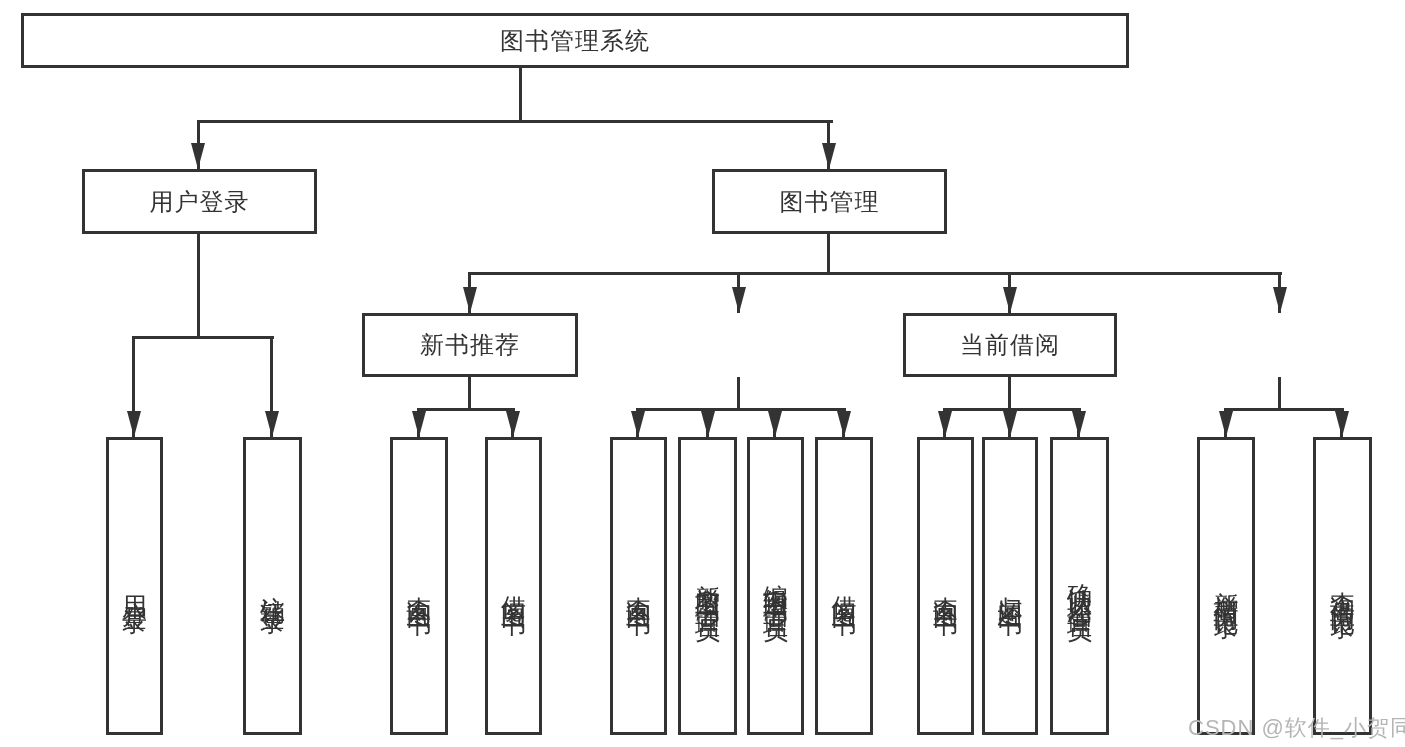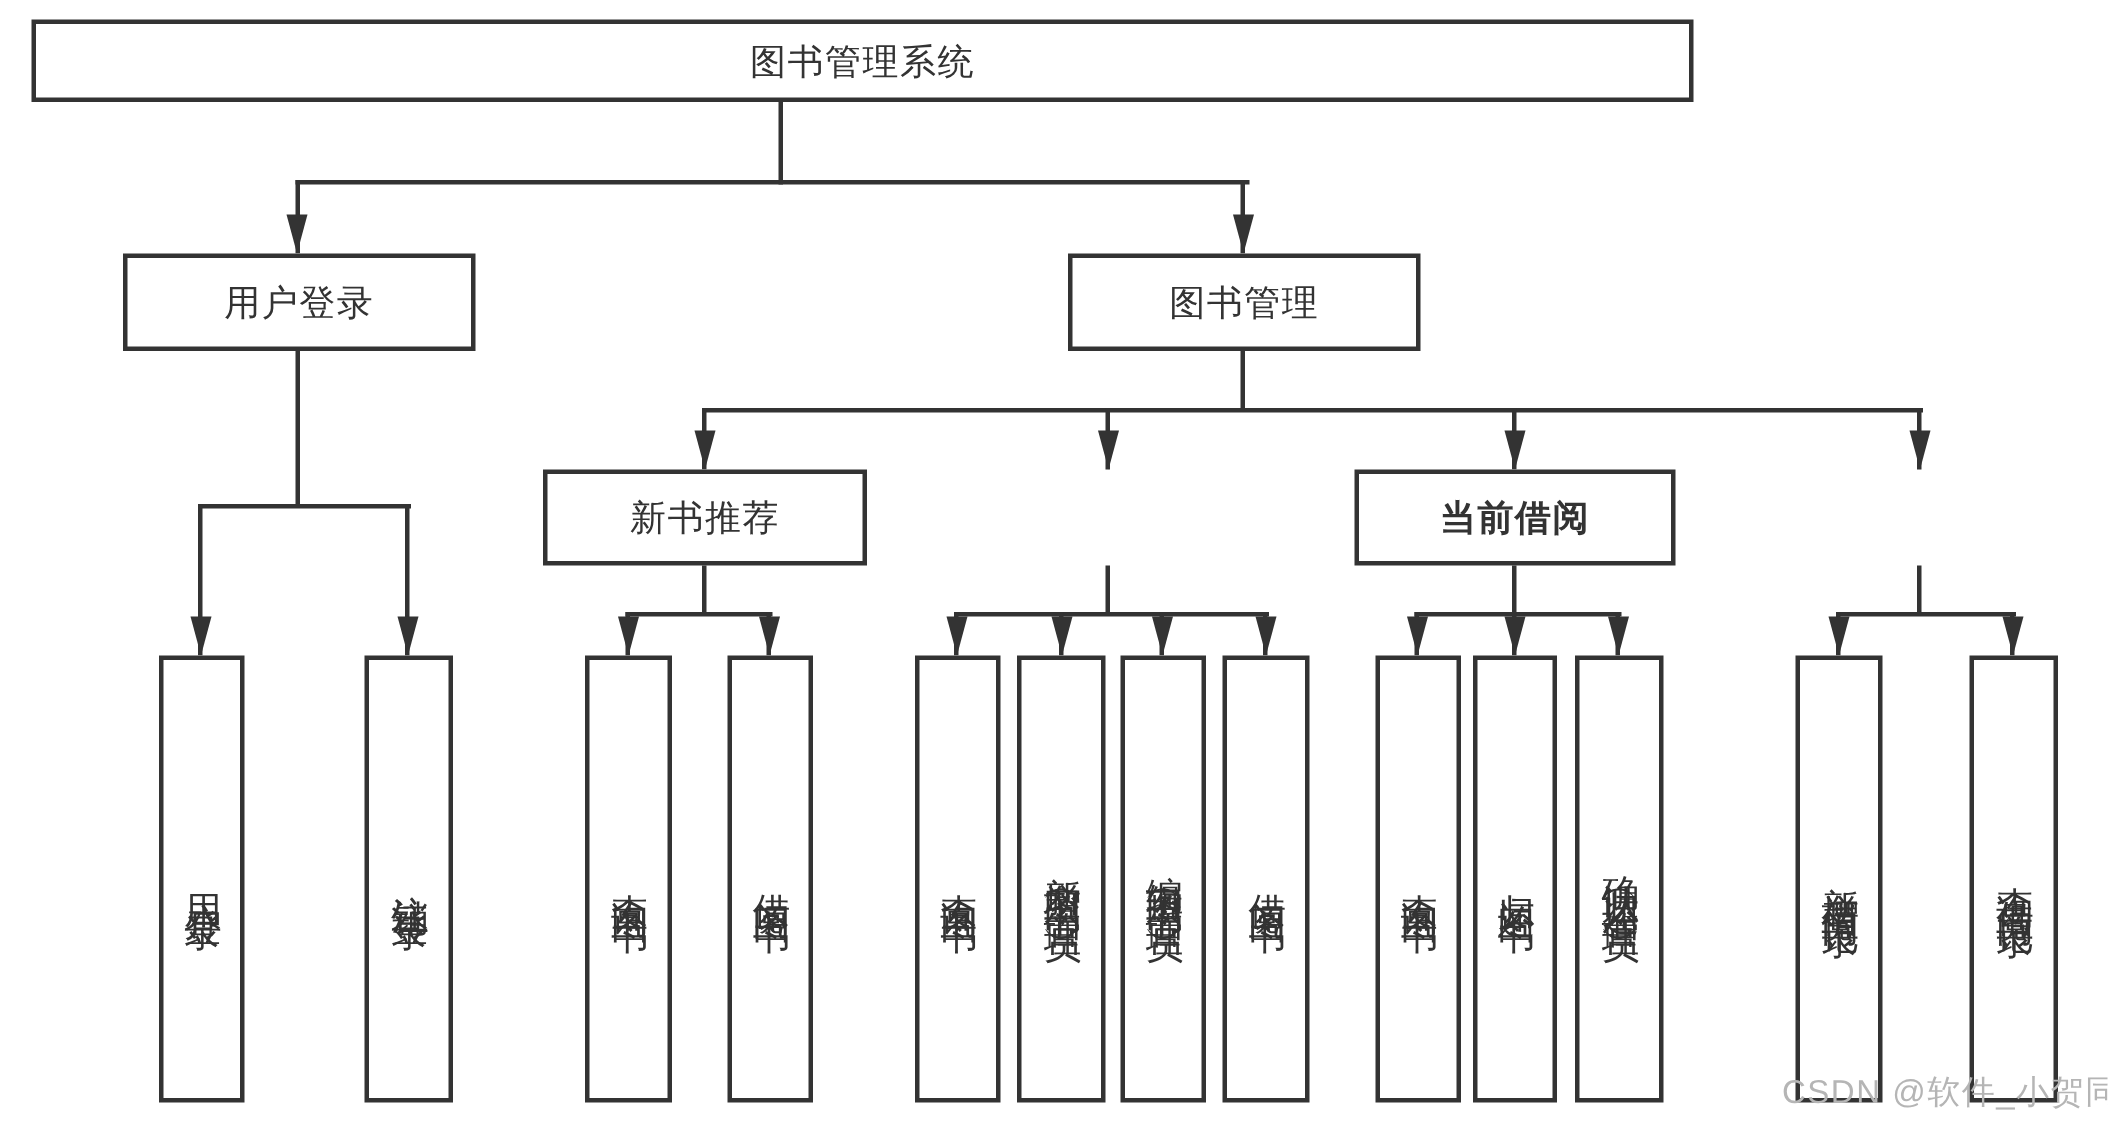--- a/index.html
+++ b/index.html
@@ -63,21 +63,21 @@
   <div class="vline" style="left:468px;top:272px;height:41px;"></div>
   <div class="arrow" style="left:463px;top:287px;"></div>
   <div class="vline" style="left:737px;top:272px;height:41px;"></div>
   <div class="arrow" style="left:732px;top:287px;"></div>
   <div class="vline" style="left:1008px;top:272px;height:41px;"></div>
   <div class="arrow" style="left:1003px;top:287px;"></div>
   <div class="vline" style="left:1278px;top:272px;height:41px;"></div>
   <div class="arrow" style="left:1273px;top:287px;"></div>
 
   <div class="node h" style="left:362px;top:313px;width:216px;height:64px;">新书推荐</div>
-  <div class="node h" style="left:903px;top:313px;width:214px;height:64px;font-weight:bold;">当前借阅</div>
+  <div class="node h" style="left:903px;top:313px;width:214px;height:64px;">当前借阅</div>
 
   <div class="vline" style="left:468px;top:377px;height:31px;"></div>
   <div class="hline" style="left:417px;top:408px;width:98px;"></div>
   <div class="vline" style="left:417px;top:408px;height:29px;"></div>
   <div class="arrow" style="left:412px;top:411px;"></div>
   <div class="vline" style="left:511px;top:408px;height:29px;"></div>
   <div class="arrow" style="left:506px;top:411px;"></div>
 
   <div class="vline" style="left:737px;top:377px;height:31px;"></div>
   <div class="hline" style="left:636px;top:408px;width:210px;"></div>

